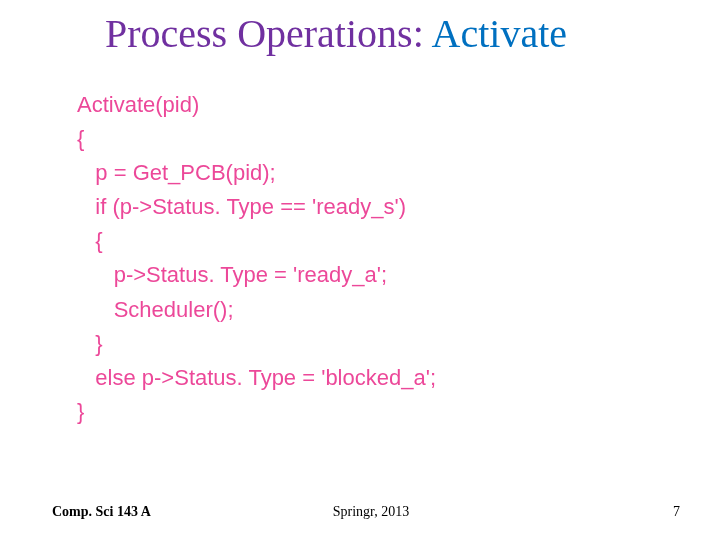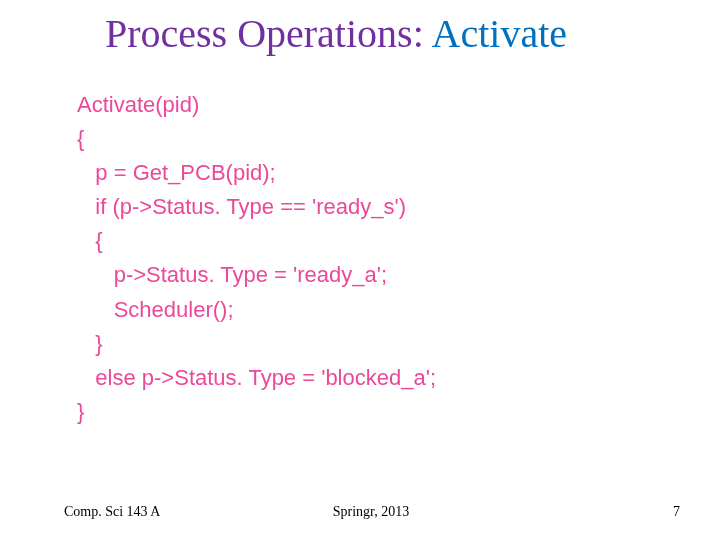--- a/index.html
+++ b/index.html
@@ -42,21 +42,21 @@
   }
   .footer {
     position: absolute;
     bottom: 20px;
     left: 52px;
     right: 40px;
     font-size: 14px;
     color: #000000;
     font-family: "Times New Roman", Times, serif;
   }
-  .footer .fl { position: absolute; left: 12px; bottom: 0; }
+  .footer .fl { position: absolute; left: 0; bottom: 0; font-weight: bold; }
   .footer .fc { position: absolute; left: 10px; right: 0; bottom: 0; text-align: center; }
   .footer .fr { position: absolute; right: 0; bottom: 0; }
 </style>
 </head>
 <body>
 
 <div class="slide">
 
   <div class="title">
     <span class="t1">Process Operations: </span><span class="t2">Activate</span>

